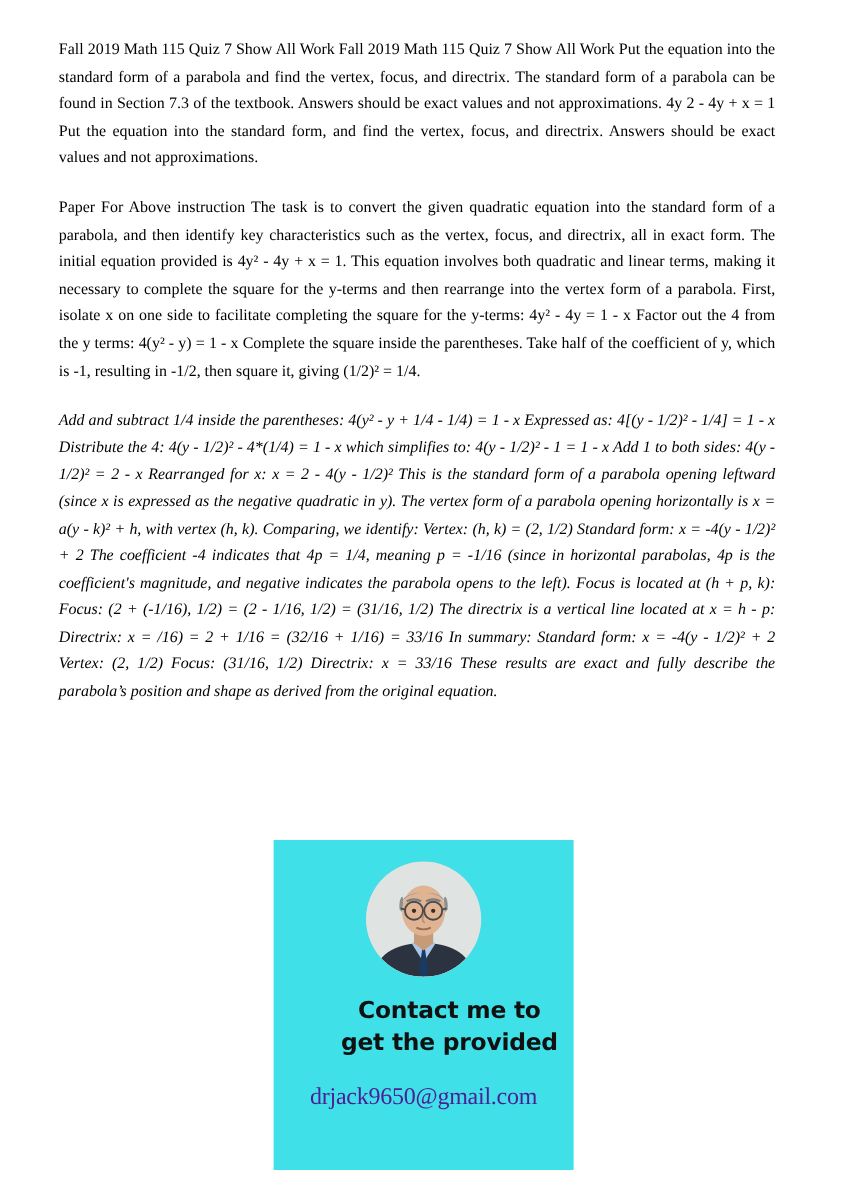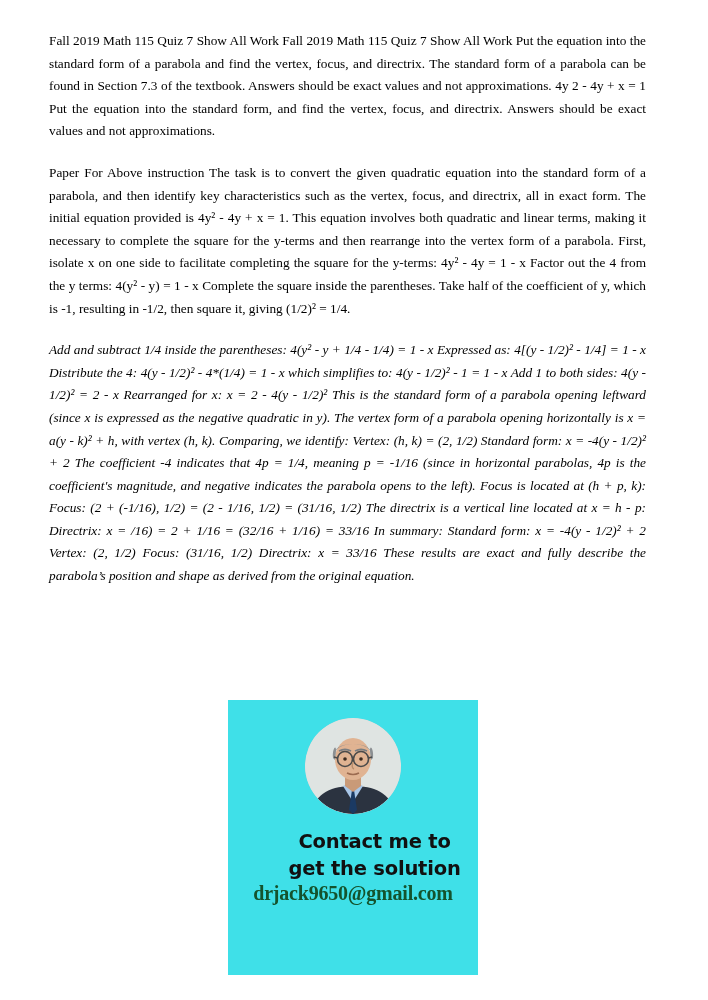--- a/index.html
+++ b/index.html
@@ -65,24 +65,24 @@
     font-weight: bold;
     font-size: 19.5px;
     color: #111111;
     line-height: 27px;
     letter-spacing: -0.2px;
     padding-left: 43px;
   }
   .promo-line.first { margin-top: 14px; }
   .promo-email {
     font-family: "Liberation Serif", serif;
-    font-weight: bold;
+    font-weight: normal;
     font-size: 20px;
-    color: #14532d;
-    margin-top: 0;
+    color: #4c1d95;
+    margin-top: 21px;
     letter-spacing: -0.2px;
   }
 </style>
 </head>
 <body>
 
 <div class="page">
 
   <div class="doc-body">
     <p class="para">Fall 2019 Math 115 Quiz 7 Show All Work Fall 2019 Math 115 Quiz 7 Show All Work Put the equation into the standard form of a parabola and find the vertex, focus, and directrix. The standard form of a parabola can be found in Section 7.3 of the textbook. Answers should be exact values and not approximations. 4y 2 - 4y + x = 1 Put the equation into the standard form, and find the vertex, focus, and directrix. Answers should be exact values and not approximations.</p>
@@ -126,17 +126,17 @@
 
           <path d="M34 33 q6 -3 12 0" stroke="#7a7d80" stroke-width="1.8" fill="none"></path>
           <path d="M50 33 q6 -3 12 0" stroke="#7a7d80" stroke-width="1.8" fill="none"></path>
 
           <path d="M48 44 q-2 6 1 7" stroke="#b98e6d" stroke-width="1.4" fill="none"></path>
           <path d="M42 55 q6 3 12 0" stroke="#9c6b50" stroke-width="1.6" fill="none"></path>
         </g>
       </svg>
     </div>
     <div class="promo-line first">Contact me to</div>
-    <div class="promo-line">get the solution</div>
+    <div class="promo-line">get the provided</div>
     <div class="promo-email">drjack9650@gmail.com</div>
   </div>
 
 </div>
 
 </body></html>

